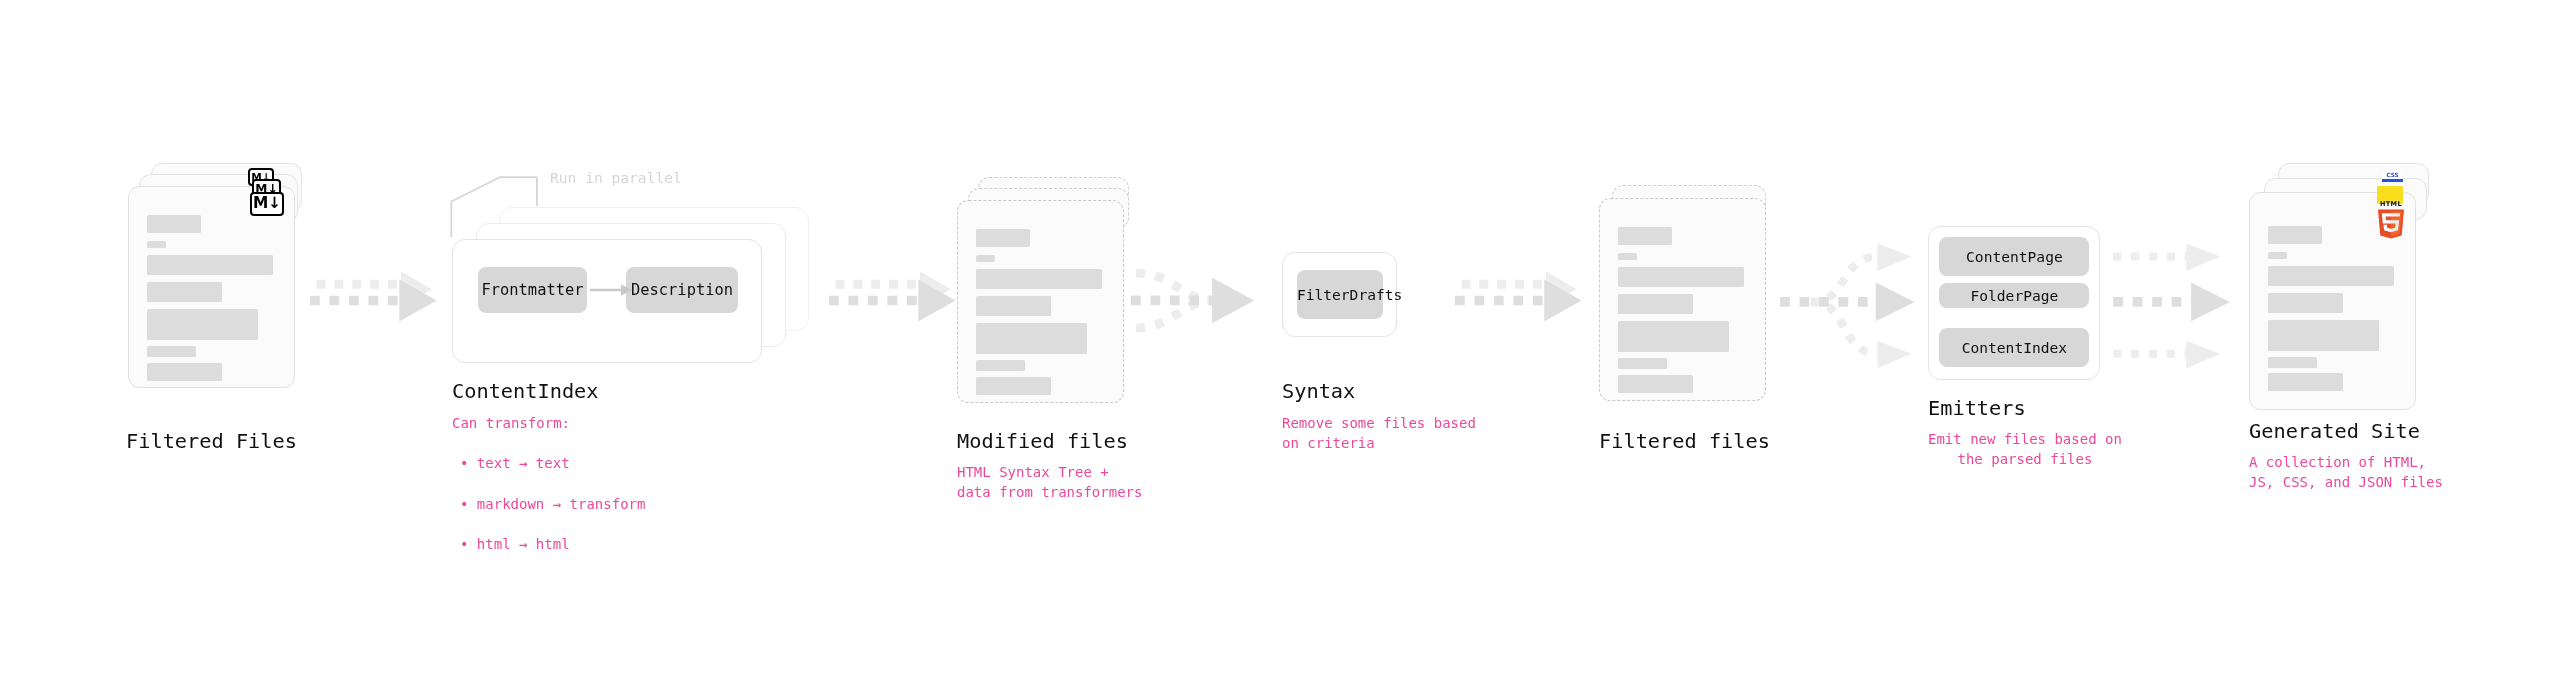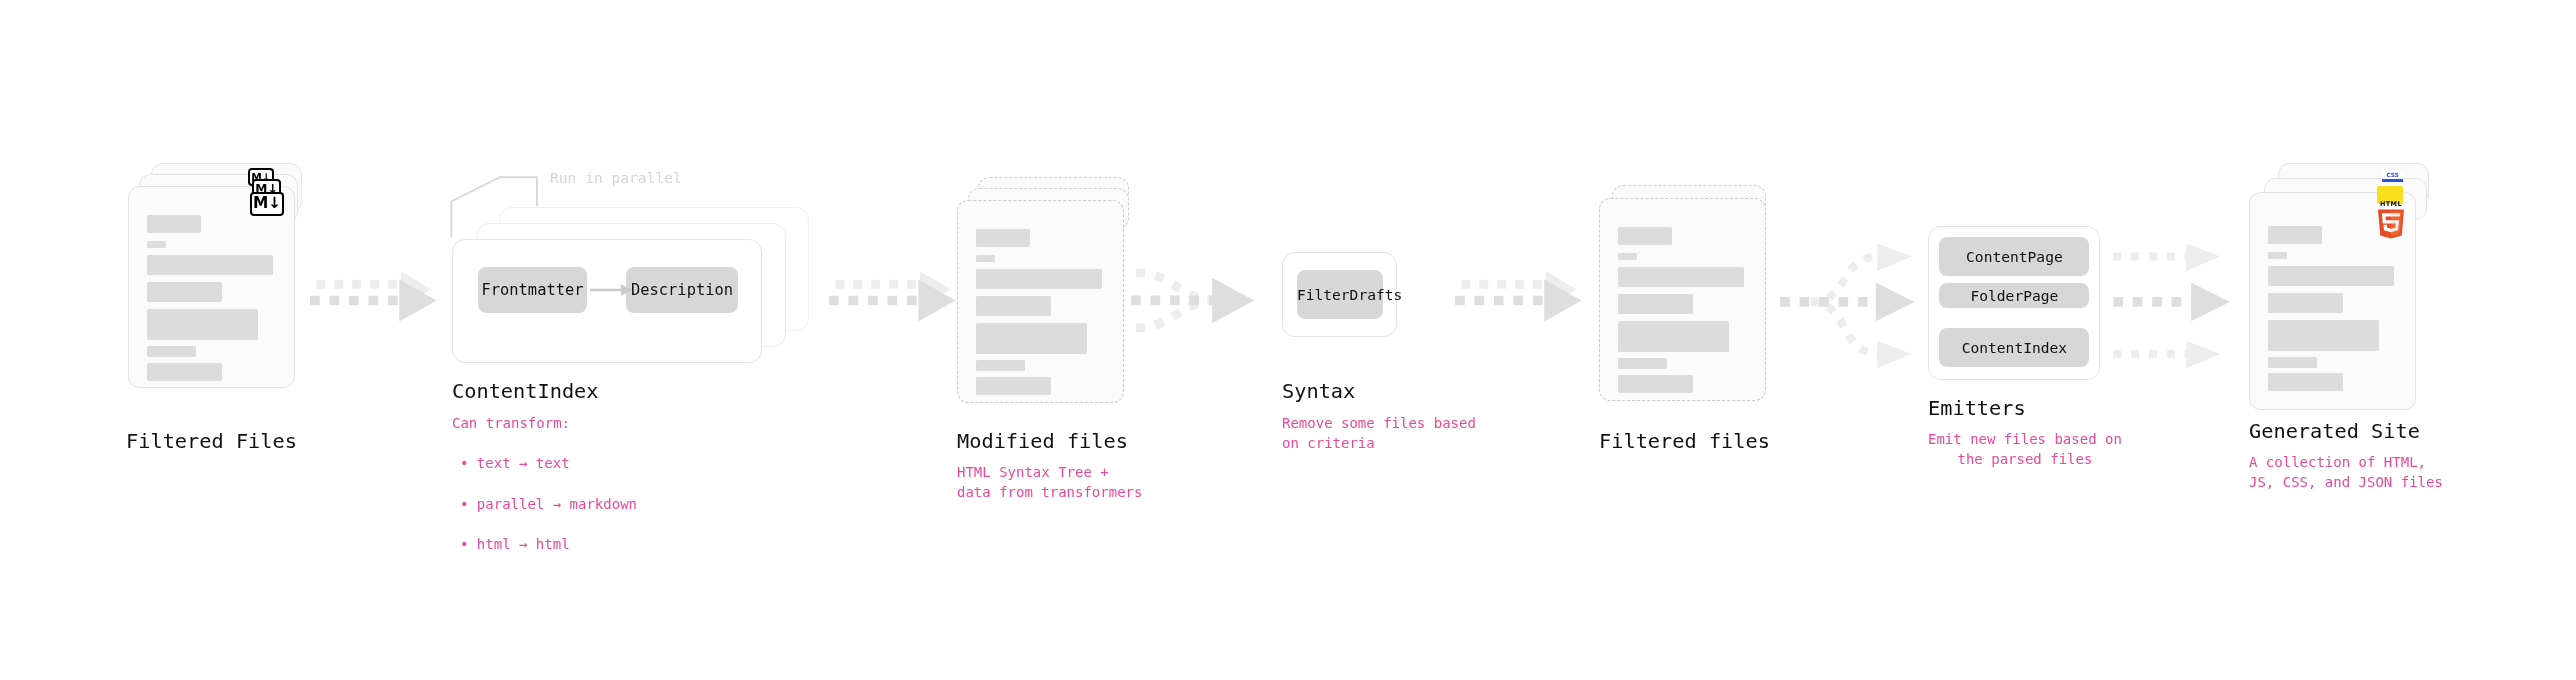--- a/index.html
+++ b/index.html
@@ -207,21 +207,21 @@
     <svg class="abs-svg" style="left:138px; top:68px; z-index:6;" width="44" height="18" viewBox="0 0 54 22">
       <line x1="0" y1="11" x2="40" y2="11" stroke="#c9c9c9" stroke-width="3"></line>
       <polygon points="38,4 52,11 38,18" fill="#c9c9c9"></polygon>
     </svg>
   </div>
 
   <div class="caption caption-title" style="left:452px; top:379px;">ContentIndex</div>
   <div class="caption-sub" style="left:452px; top:413px;">Can transform:</div>
   <ul class="bullet-list caption-sub" style="left:460px; top:433px;">
     <li>•&nbsp;<span>text → text</span></li>
-    <li>•&nbsp;<span>parallel → markdown</span></li>
+    <li>•&nbsp;<span>markdown → transform</span></li>
     <li>•&nbsp;<span>html → html</span></li>
   </ul>
 
   <svg class="abs-svg" style="left:829px; top:268px;" width="138" height="65" viewBox="0 0 170 80">
     <g stroke="#ededed" stroke-width="11" stroke-linecap="butt" stroke-dasharray="11 11" fill="none">
       <line x1="8" y1="20" x2="122" y2="20"></line>
     </g>
     <polygon points="112,4 150,26 112,48" fill="#ededed"></polygon>
     <g stroke="#dedede" stroke-width="12" stroke-linecap="butt" stroke-dasharray="12 12" fill="none">
       <line x1="0" y1="40" x2="122" y2="40"></line>

